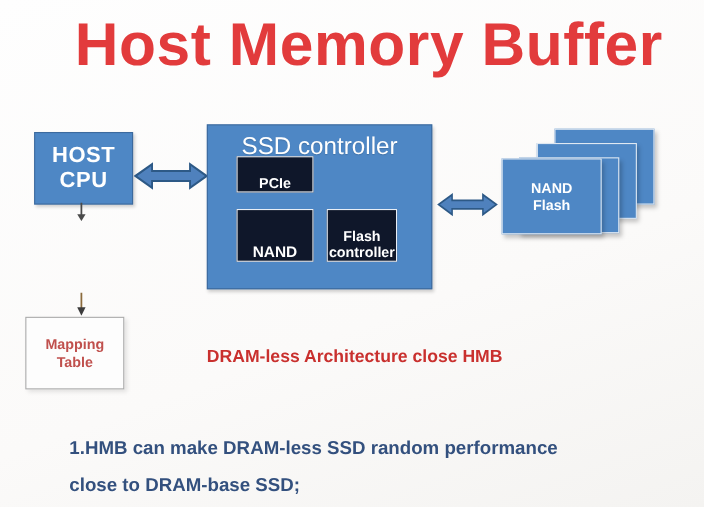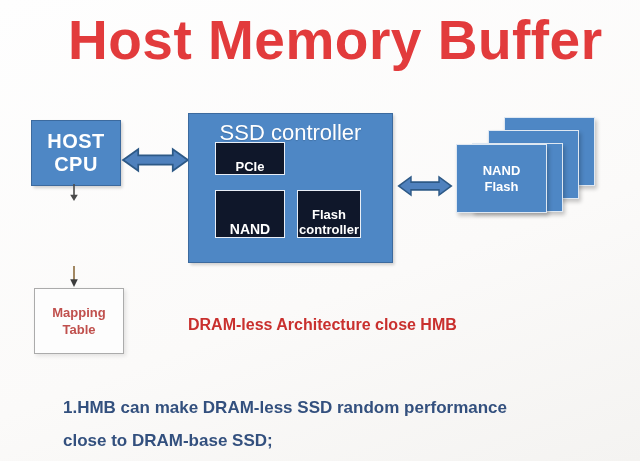--- a/index.html
+++ b/index.html
@@ -25,21 +25,21 @@
     border:1px solid rgba(46,82,125,0.55);
     box-shadow:1.5px 2px 3px rgba(0,0,0,0.18);
     color:#ffffff;
     display:flex;align-items:center;justify-content:center;
     text-align:center;
     font-weight:bold;
   }
   .host-cpu{left:31px;top:120px;width:88px;height:64px;font-size:20px;letter-spacing:0.5px;justify-content:center;}
   .dram{left:31px;top:201px;width:88px;height:64px;font-size:15px;letter-spacing:0.5px;}
   .mapping{
-    position:absolute;left:34px;top:288px;width:88px;height:64px;
+    position:absolute;left:23px;top:288px;width:88px;height:64px;
     background:#fdfdfd;border:1px solid #ababab;
     box-shadow:2px 2px 4px rgba(0,0,0,0.10);
     color:#c0504d;font-weight:bold;font-size:13px;line-height:17px;
     display:flex;flex-direction:column;align-items:center;justify-content:center;text-align:center;
   }
   .ssd{
     left:188px;top:113px;width:203px;height:148px;
     display:block;
   }
   .ssd-label{

